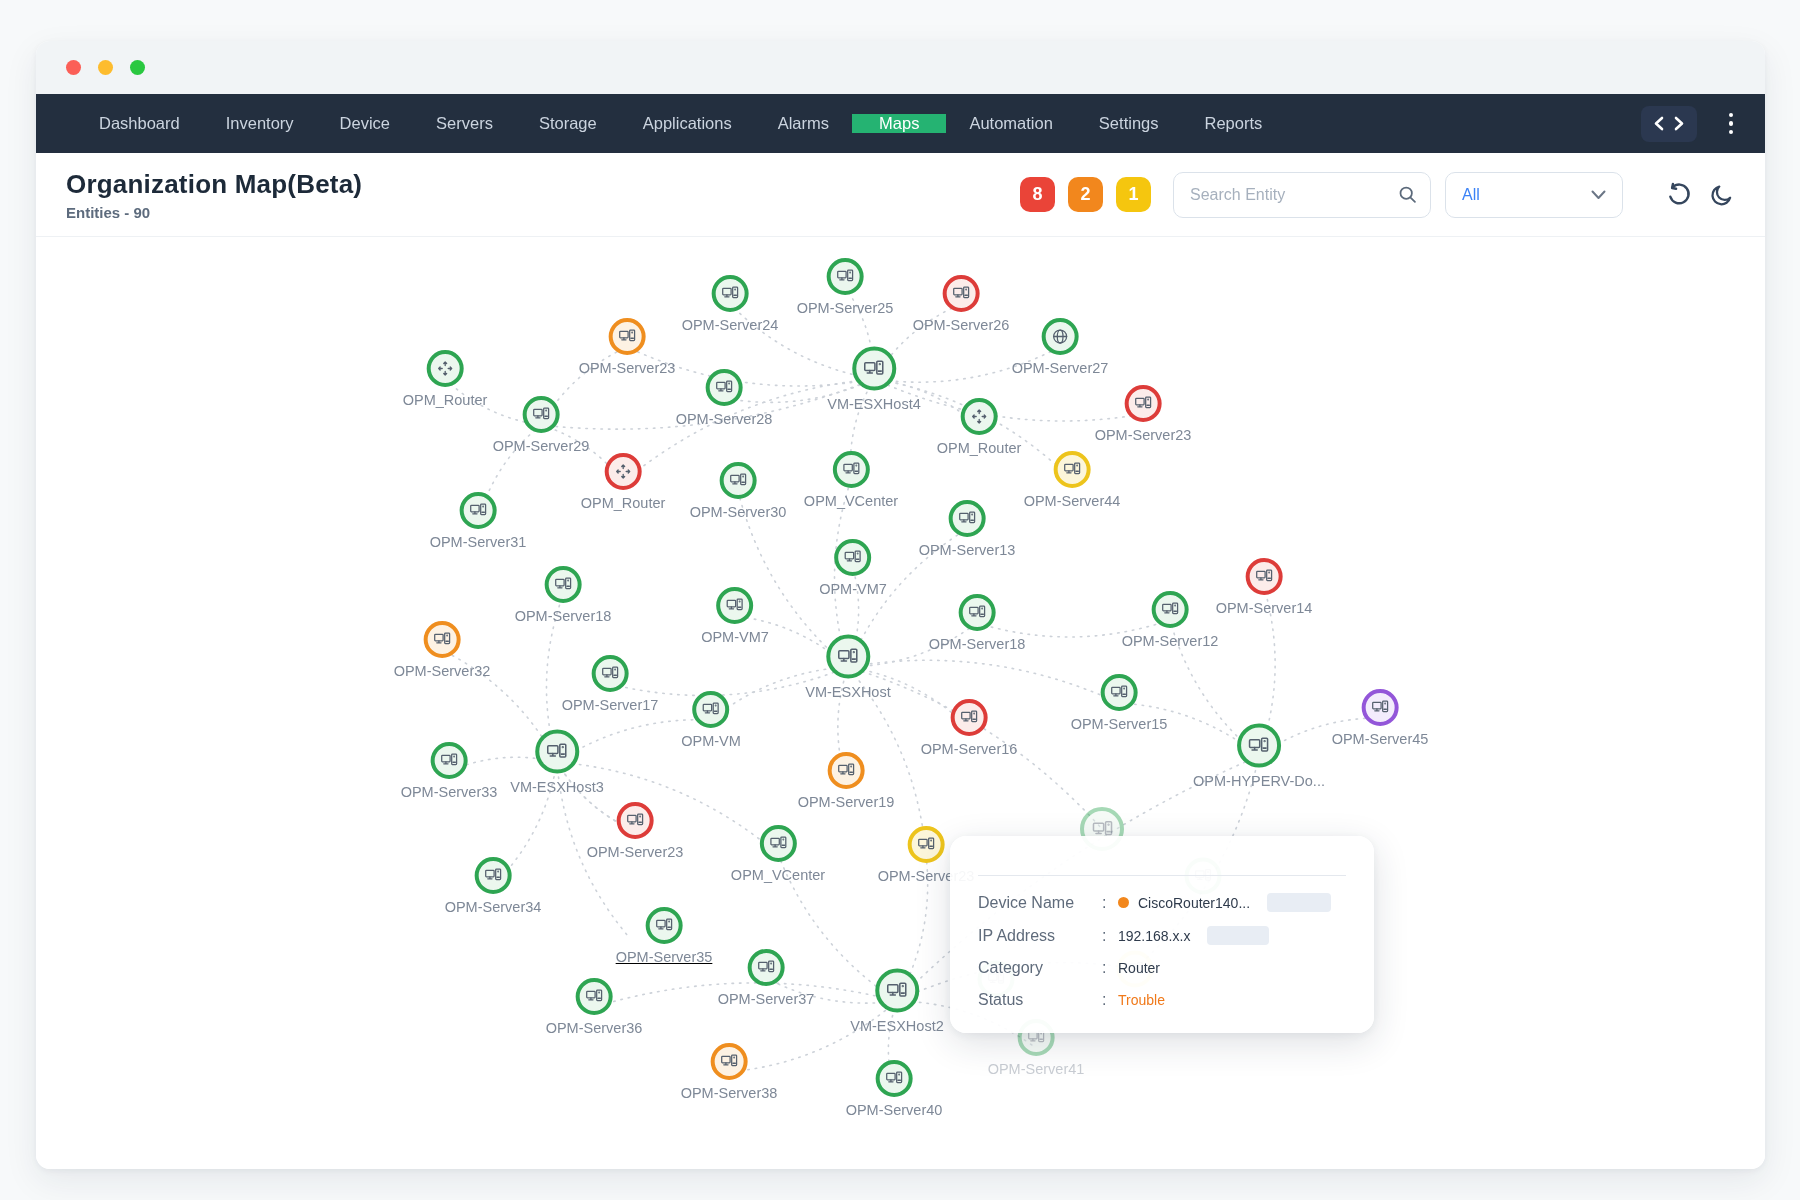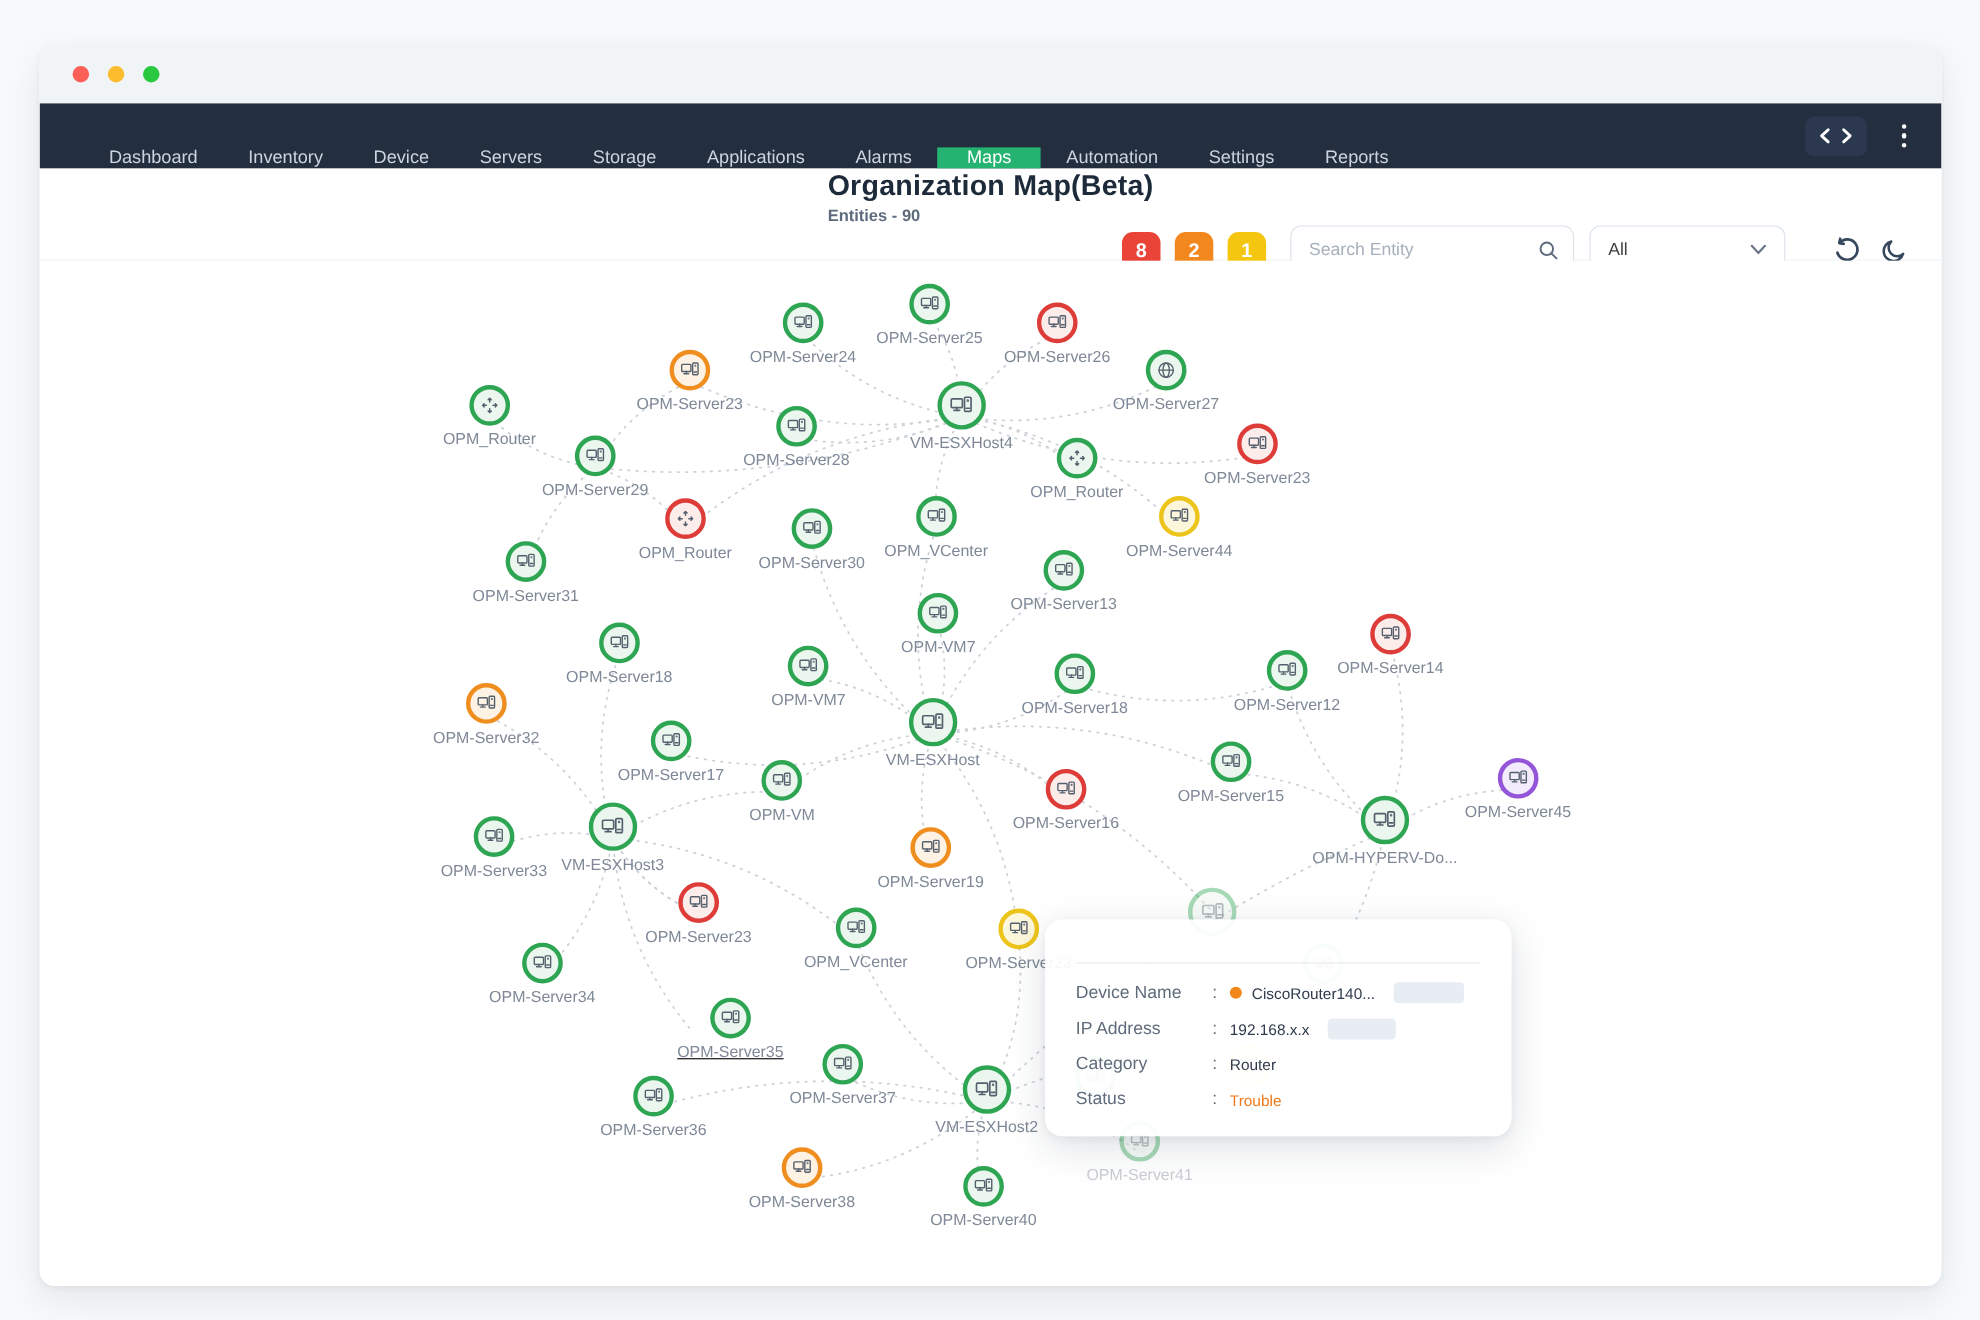--- a/index.html
+++ b/index.html
@@ -28,41 +28,41 @@
   }
   .nav-tab.active { background:#25b372; color:#ffffff; padding:0 27px; }
   .nav-right { position:absolute; right:28px; top:0; height:59px; display:flex; align-items:center; gap:28px; }
   .chev-box {
     width:56px; height:36px; background:#2b3850; border-radius:8px;
     display:flex; align-items:center; justify-content:center; gap:10px; color:#fff; cursor:pointer;
   }
   .kebab { display:flex; flex-direction:column; gap:4px; cursor:pointer; padding:4px; }
   .kebab i { width:4.5px; height:4.5px; border-radius:50%; background:#ffffff; }
   
-  .pageheader { height:84px; background:#fff; border-bottom:1px solid #eef1f4; display:flex; align-items:center; padding:0 30px;flex-direction:column; }
+  .pageheader { height:84px; background:#fff; border-bottom:1px solid #eef1f4; display:flex; align-items:center; padding:0 30px; }
   .title-block { display:flex; flex-direction:column; gap:4px; }
   .page-title { font-size:26px; font-weight:800; color:#1d2a39; letter-spacing:.2px; }
   .page-subtitle { font-size:15px; font-weight:700; color:#5d6b7d; }
   .header-right { margin-left:auto; display:flex; align-items:center; }
   .badges { display:flex; gap:13px; margin-right:22px; }
   .badge {
     min-width:35px; height:35px; border-radius:10px; color:#fff; font-weight:800; font-size:18px;
     display:flex; align-items:center; justify-content:center; padding:0 8px; cursor:pointer;
   }
   .search-wrap { position:relative; margin-right:14px; }
   .search-input {
     width:258px; height:46px; border:1.5px solid #dbe2ea; border-radius:10px;
     padding:0 44px 0 16px; font-size:16px; color:#3a4757; background:#fff;
     font-family:"Liberation Sans", sans-serif; outline:none;
   }
   .search-input::placeholder { color:#a6b0bd; }
   .search-icon { position:absolute; right:13px; top:12px; color:#5c6a7b; }
   .select-box {
     width:178px; height:46px; border:1.5px solid #dbe2ea; border-radius:10px; background:#fff;
-    display:flex; align-items:center; padding:0 16px; font-size:16px; color:#404040; cursor:pointer;
+    display:flex; align-items:center; padding:0 16px; font-size:16px; color:#3b82f6; cursor:pointer;
     position:relative; margin-right:26px;
   }
   .select-box .chevron-down { margin-left:auto; color:#6b7686; }
   .icon-btn { background:none; border:none; color:#35465d; cursor:pointer; margin-left:16px; display:flex; align-items:center; }
   
   .map { position:relative; width:100%; height:932px; background:#ffffff; }
   .edges { position:absolute; left:0; top:0; width:100%; height:100%; z-index:1; }
   .node { position:absolute; z-index:2; transform:translate(-50%,-50%); display:flex; flex-direction:column; align-items:center; cursor:pointer; }
   .node .ring {
     border-radius:50%; display:flex; align-items:center; justify-content:center;
@@ -96,21 +96,21 @@
 
   <div class="titlebar">
     <div class="traffic">
         <div class="light" style="background: rgb(251, 95, 87);"></div>
         <div class="light" style="background: rgb(253, 188, 46);"></div>
         <div class="light" style="background: rgb(42, 200, 64);"></div>
       </div>
   </div>
 
   <nav class="navbar">
-    <div id="nav-tabs" style="display:flex;align-items:flex-end;">
+    <div id="nav-tabs" style="display:flex;align-items:center;">
         <div class="nav-tab">Dashboard</div>
         <div class="nav-tab">Inventory</div>
         <div class="nav-tab">Device</div>
         <div class="nav-tab">Servers</div>
         <div class="nav-tab">Storage</div>
         <div class="nav-tab">Applications</div>
         <div class="nav-tab">Alarms</div>
         <div class="nav-tab active">Maps</div>
         <div class="nav-tab">Automation</div>
         <div class="nav-tab">Settings</div>

